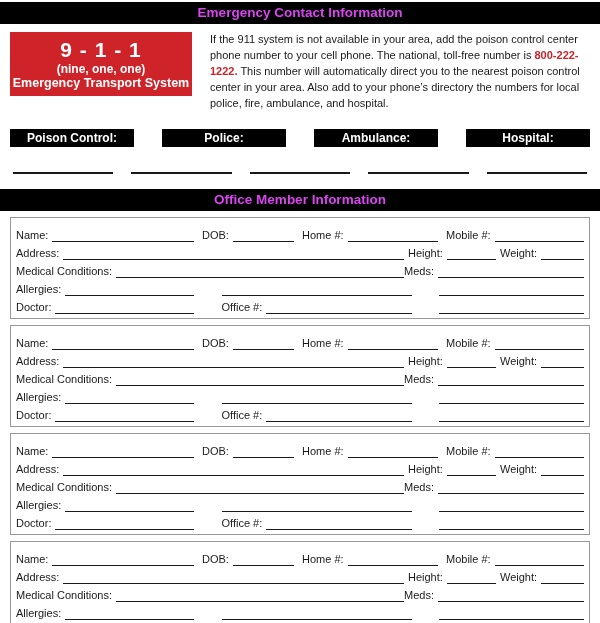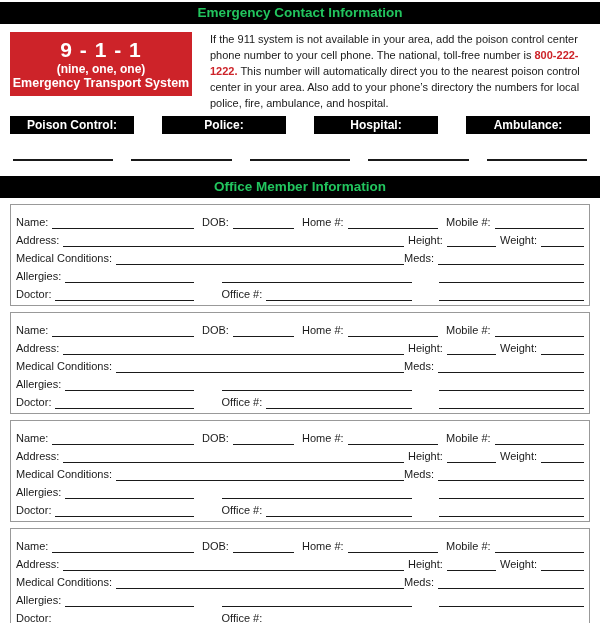--- a/index.html
+++ b/index.html
@@ -4,33 +4,33 @@
 <style>
   :root{
     --bar-bg:#000000;
     --accent-red:#cd2329;
     --line-color:#1a1a1a;
     --block-border:#999999;
   }
   *{box-sizing:border-box;margin:0;padding:0;}
   html,body{width:600px;height:623px;overflow:hidden;background:#ffffff;
     font-family:"Liberation Sans","DejaVu Sans",sans-serif;color:#1a1a1a;}
-  .bar{background:var(--bar-bg);color:#22c55e;font-weight:bold;font-size:13.5px;
+  .bar{background:var(--bar-bg);color:#d946ef;font-weight:bold;font-size:13.5px;
     text-align:center;height:22px;line-height:22px;margin-top:2px;}
   
   .info-row{display:flex;gap:18px;margin:8px 10px 0 10px;}
   .callout{background:var(--accent-red);color:#fff;width:182px;min-width:182px;height:64px;
     display:flex;flex-direction:column;justify-content:center;align-items:center;text-align:center;}
   .callout .num{font-size:21px;font-weight:bold;letter-spacing:1px;line-height:24px;}
   .callout .sub{font-size:12px;font-weight:bold;line-height:14px;}
   .callout .sys{font-size:12.5px;font-weight:bold;line-height:15px;}
   .instructions{flex:1;font-size:11px;line-height:16px;margin-top:-1px;}
   .phone-red{color:var(--accent-red);font-weight:bold;}
   
-  .contact-row{display:flex;gap:28px;margin:5px 10px 0 10px;}
+  .contact-row{display:flex;gap:28px;margin:18px 10px 0 10px;}
   .contact-box{flex:1;background:var(--bar-bg);color:#fff;font-weight:bold;font-size:12px;
     height:18px;line-height:18px;text-align:center;}
   .contact-lines{display:flex;gap:12px;margin:25px 10px 0 10px;}
   .contact-line{flex:1;height:2px;border-bottom:2px solid var(--line-color);margin:0 3px;}
   .family-bar{margin-top:15px;}
   
   .member-list{margin:6px 10px 0 10px;}
   .member-block{border:1px solid var(--block-border);padding:6px 5px 4px 5px;margin-bottom:6px;
     font-size:11px;}
   .frow{display:flex;justify-content:space-between;align-items:flex-end;height:18px;}
@@ -58,22 +58,22 @@
     <div class="num">9 - 1 - 1</div>
     <div class="sub">(nine, one, one)</div>
     <div class="sys">Emergency Transport System</div>
   </div>
   <div class="instructions"><span>If the 911 system is not available in your area, add the poison control center phone number to your cell phone. The national, toll-free number is </span><span class="phone-red">800-222-1222.</span><span> This number will automatically direct you to the nearest poison control center in your area. Also add to your phone’s directory the numbers for local police, fire, ambulance, and hospital.</span></div>
 </div>
 
 <div class="contact-row">
   <div class="contact-box">Poison Control:</div>
   <div class="contact-box">Police:</div>
+  <div class="contact-box">Ambulance:</div>
   <div class="contact-box">Hospital:</div>
-  <div class="contact-box">Ambulance:</div>
 </div>
 
 <div class="contact-lines">
   <div class="contact-line"></div>
   <div class="contact-line"></div>
   <div class="contact-line"></div>
   <div class="contact-line"></div>
   <div class="contact-line"></div>
 </div>
 

